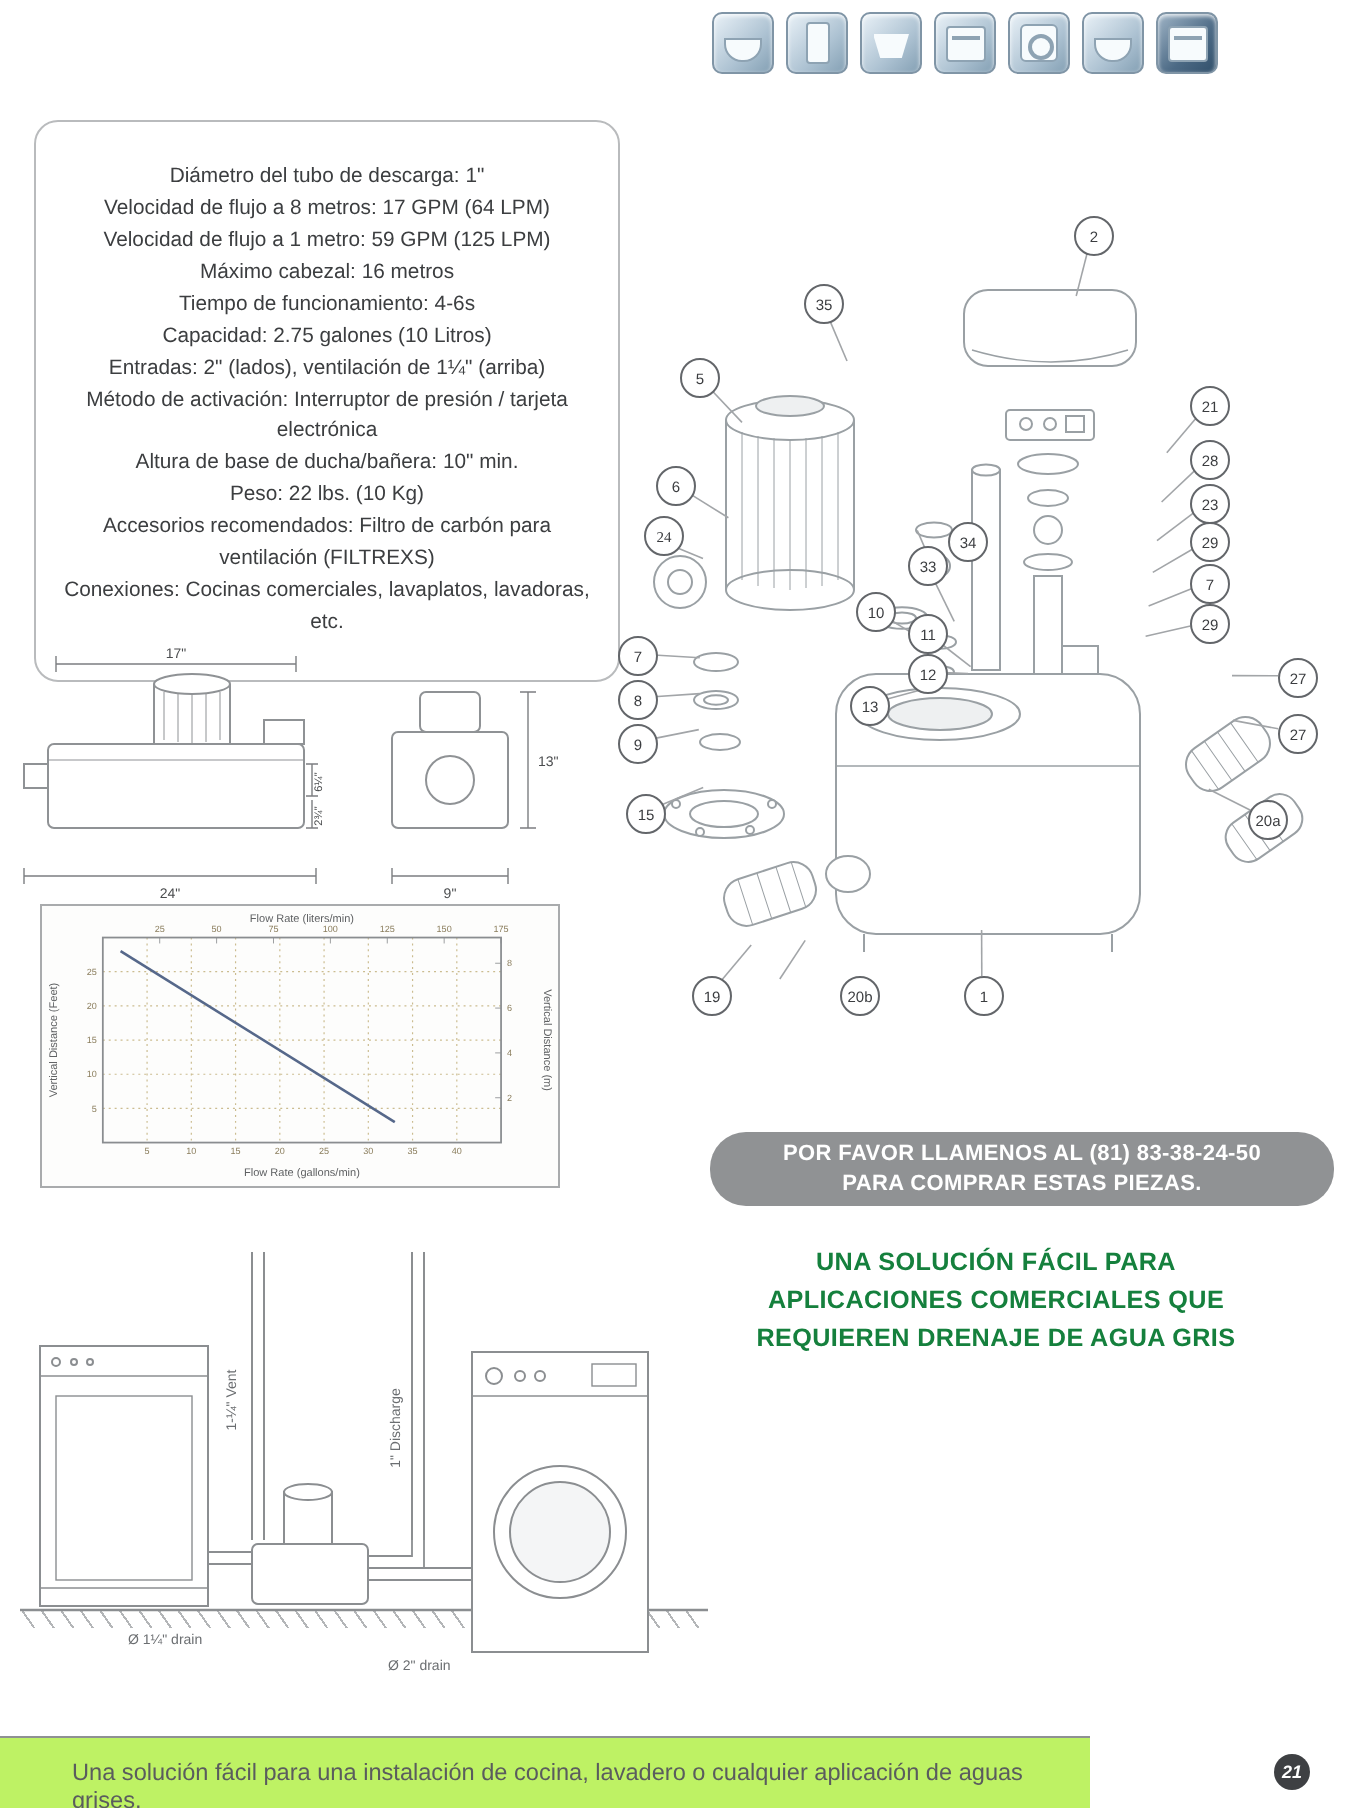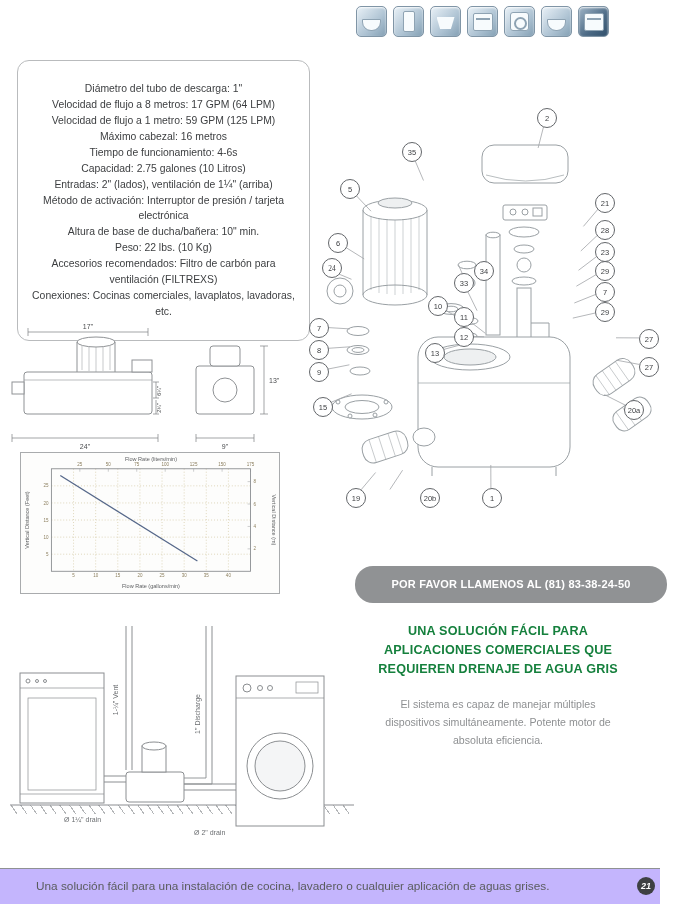--- a/index.html
+++ b/index.html
@@ -62,22 +62,22 @@
   .install-svg{position:absolute;inset:0;width:100%;height:100%;}
   .pipe-label{font-size:7px;fill:#6b6e71;font-family:"Liberation Sans",sans-serif;}
 
   
   .solution{position:absolute;left:372px;top:622px;width:252px;text-align:center;}
   .solution h2{margin:0;font-size:12.6px;color:#15803d;letter-spacing:.2px;
     line-height:19px;font-weight:bold;}
   .solution p{margin:16px 0 0 0;font-size:10.6px;color:#8e9092;line-height:18px;}
 
   
-  .footer-strip{position:absolute;left:0;top:868px;width:660px;height:36px;
-    background:#c4b5fd;border-top:1.5px solid #8f9193;}
+  .footer-strip{position:absolute;left:0;top:868px;width:545px;height:36px;
+    background:#bef264;border-top:1.5px solid #8f9193;}
   .footer-text{position:absolute;left:36px;top:10px;font-size:11.8px;color:#5a5c5e;}
   .page-badge{position:absolute;left:637px;top:8px;width:18px;height:18px;border-radius:50%;
     background:#3e4043;color:#fff;font-size:9px;font-style:italic;font-weight:bold;
     display:flex;align-items:center;justify-content:center;}
 </style>
 </head>
 <body>
 
 <div class="page">
 
@@ -323,20 +323,21 @@
       <div class="callout" style="left: 339px; top: 244px;">27</div>
       <div class="callout" style="left: 339px; top: 272px;">27</div>
       <div class="callout" style="left: 324px; top: 315px;">20a</div>
       <div class="callout" style="left: 46px; top: 403px;">19</div>
       <div class="callout" style="left: 76px; top: 403px; margin-left: 44px;">20b</div>
       <div class="callout" style="left: 182px; top: 403px;">1</div>
     </section>
 
   <div class="banner" style="background: rgb(144, 146, 148);">
     <span>POR FAVOR LLAMENOS AL (81) 83-38-24-50</span>
+    <span>PARA COMPRAR ESTAS PIEZAS.</span>
   </div>
 
   <section class="install">
     <div class="hatch"></div>
     <svg class="install-svg" viewBox="0 0 352 245">
       <g stroke="#8b8e91" stroke-width="1" fill="none">
         <path d="M2,187 H346" stroke-width="1.2"></path>
         <g fill="#ffffff">
           <rect x="12" y="55" width="84" height="130"></rect>
           <path d="M12,70 H96" fill="none" stroke-width="0.7"></path>
@@ -369,21 +370,20 @@
       </g>
       <text class="pipe-label" transform="rotate(-90 110 82)" x="110" y="82" text-anchor="middle">1-¼" Vent</text>
       <text class="pipe-label" transform="rotate(-90 192 96)" x="192" y="96" text-anchor="middle">1" Discharge</text>
       <text class="pipe-label" x="56" y="204">Ø 1¼" drain</text>
       <text class="pipe-label" x="186" y="217">Ø 2" drain</text>
     </svg>
   </section>
 
   <section class="solution">
     <h2>UNA SOLUCIÓN FÁCIL PARA APLICACIONES COMERCIALES QUE REQUIEREN DRENAJE DE AGUA GRIS</h2>
-    <p>El sistema es capaz de manejar múltiples dispositivos simultáneamente. Potente motor de absoluta eficiencia.</p>
   </section>
 
   <footer class="footer-strip">
     <span class="footer-text">Una solución fácil para una instalación de cocina, lavadero o cualquier aplicación de aguas grises.</span>
     <span class="page-badge">21</span>
   </footer>
 
 </div>
 
 </body></html>

